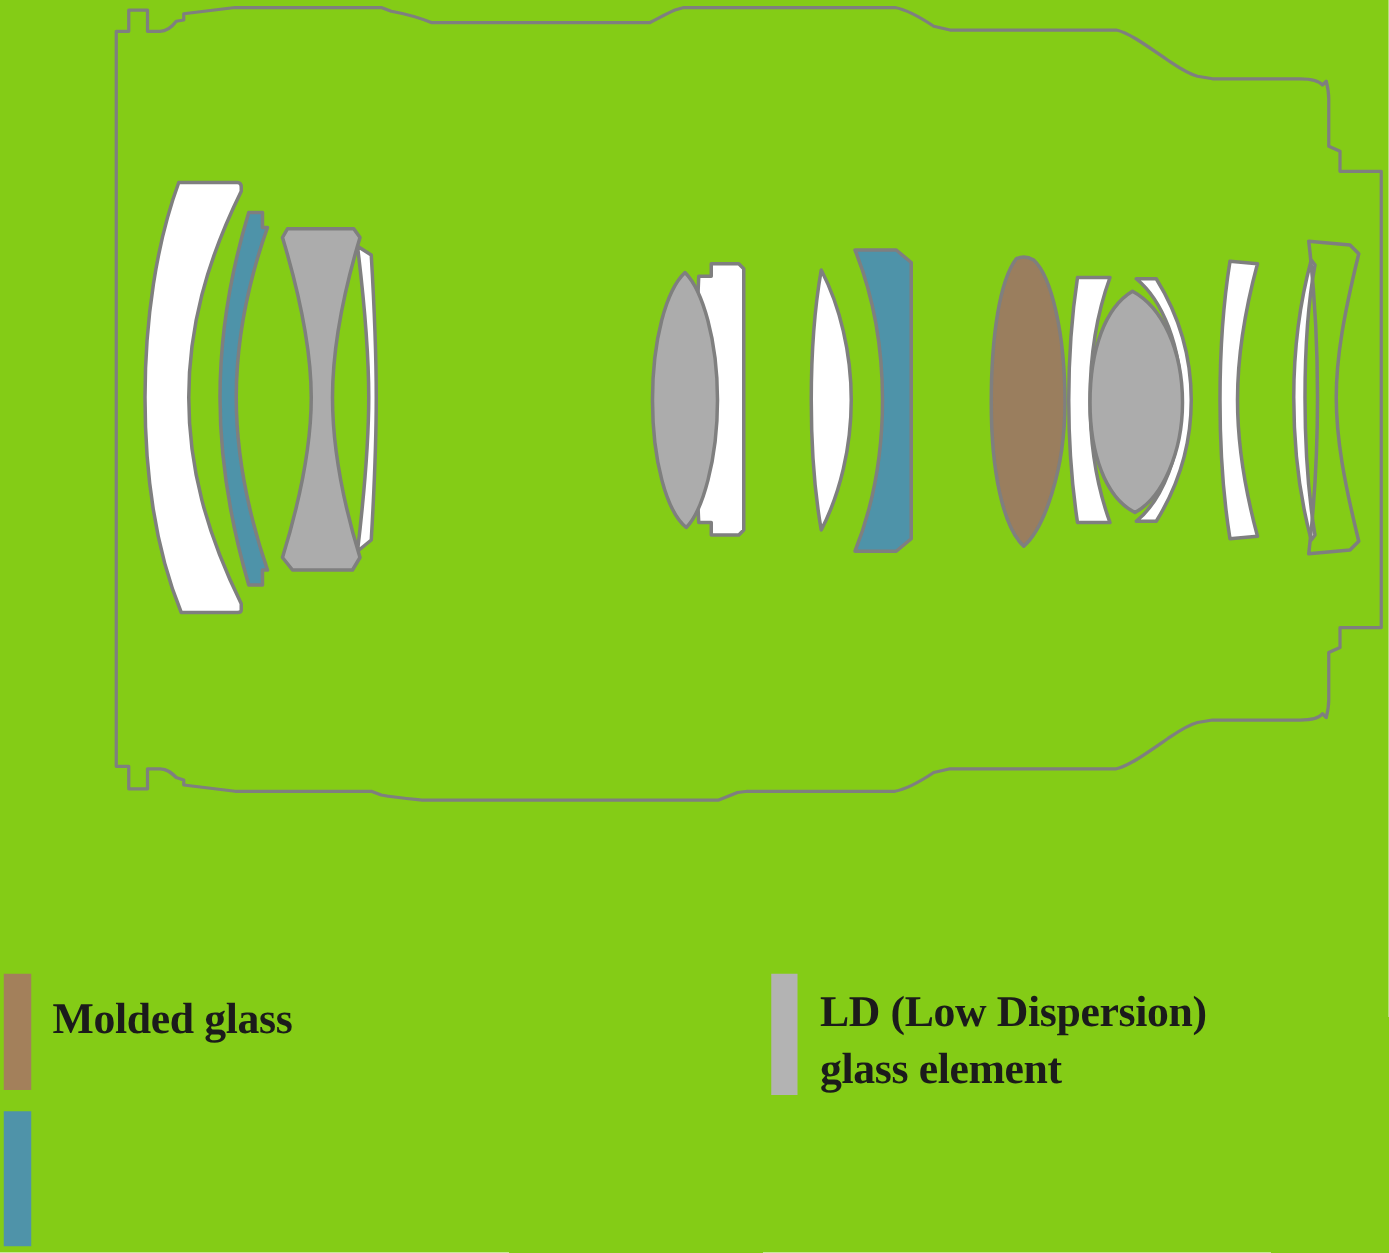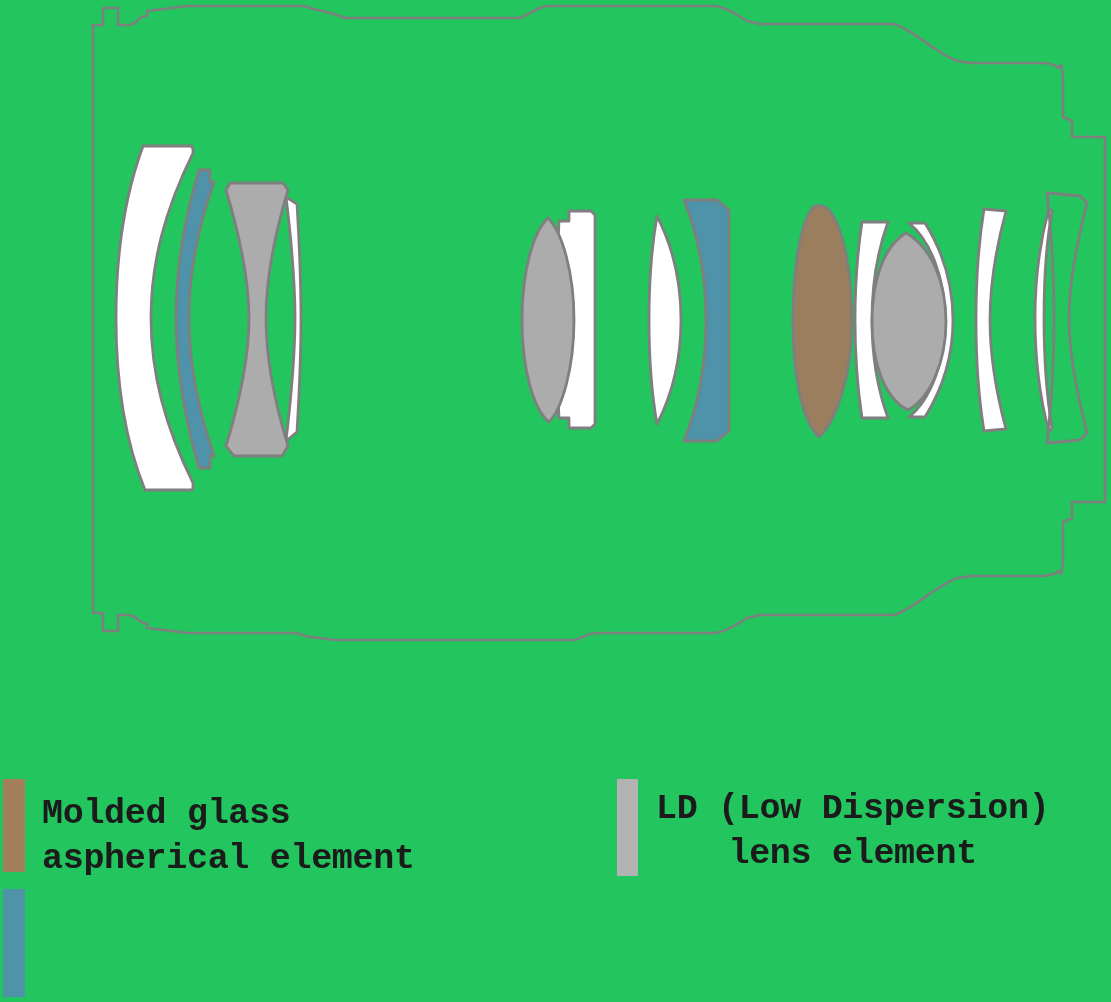--- a/index.html
+++ b/index.html
@@ -1,32 +1,32 @@
 <!DOCTYPE html>
 <html><head>
 <meta charset="utf-8">
 <style>
   html,body{margin:0;padding:0;background:#ffffff;}
   .stage{
-    position:relative;width:1111px;height:1002px;background:#22c55e;
-    overflow:hidden;font-family:Liberation Mono, monospace;
+    position:relative;width:1111px;height:1002px;background:#84cc16;
+    overflow:hidden;font-family:Liberation Serif, serif;
   }
   .diagram-svg{position:absolute;left:0;top:0;}
   .swatch{position:absolute;}
   .legend-label{
     position:absolute;
     font-weight:700;font-size:35px;line-height:45px;
     letter-spacing:-0.3px;white-space:nowrap;
   }
   .sw-brown{left:3px;top:779px;width:22px;height:93px;}
   .lb-brown{left:42px;top:792px;}
   .sw-teal{left:3px;top:889px;width:22px;height:108px;}
   .lb-teal{left:42px;top:910px;}
   .sw-gray{left:617px;top:779px;width:21px;height:97px;}
-  .lb-gray{left:656px;top:787px;text-align:center;}
+  .lb-gray{left:656px;top:787px;}
 </style>
 </head>
 <body>
 
 <div class="stage">
 
   <svg class="diagram-svg" width="1111" height="1002" viewBox="0 0 1111 1002">
 
     <path fill="none" stroke-width="2.6" stroke-linejoin="round" stroke-linecap="round" d="M 93,25 L 103,25 L 103,8 L 118,8 L 118,25 L 128,25
              C 134,25 138,21 141,17 L 147,16 L 147,11 L 188,6 L 305,6 L 313,9
@@ -121,27 +121,26 @@
              L 1080,440 L 1047,443
              C 1052,400 1054,357 1054,318
              C 1054,279 1052,236 1047,193 Z" stroke="#7f7f7f"></path>
   </svg>
 
   <div style="color: rgb(27, 27, 27);">
 
     <div class="swatch sw-brown" style="background-color: rgb(163, 128, 91);"></div>
     <div class="legend-label lb-brown">
       <div>Molded glass</div>
-      <div>aspherical element</div>
     </div>
 
     <div class="swatch sw-teal" style="background-color: rgb(79, 147, 169);"></div>
     <div class="legend-label lb-teal">
     </div>
 
     <div class="swatch sw-gray" style="background-color: rgb(179, 179, 179);"></div>
     <div class="legend-label lb-gray">
       <div>LD (Low Dispersion)</div>
-      <div>lens element</div>
+      <div>glass element</div>
     </div>
 
   </div>
 </div>
 
 </body></html>

